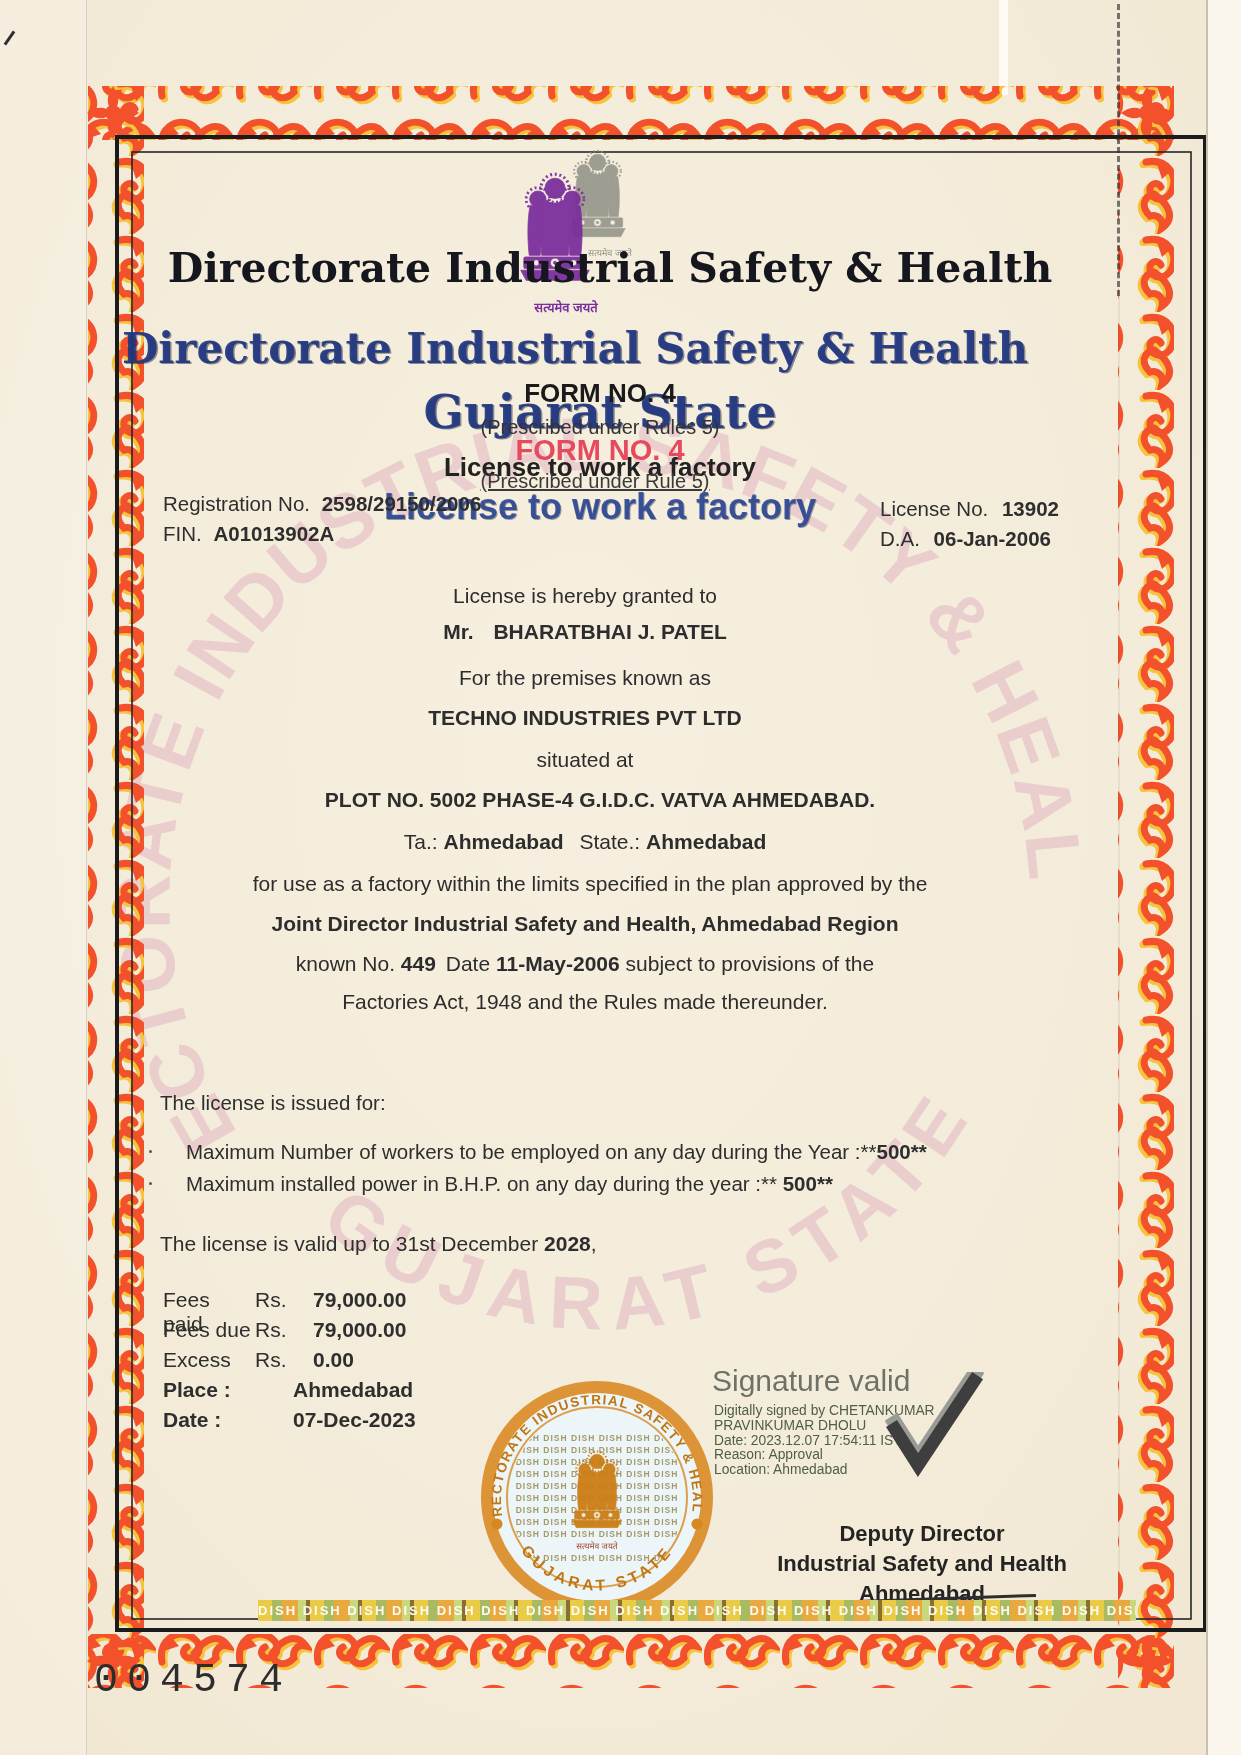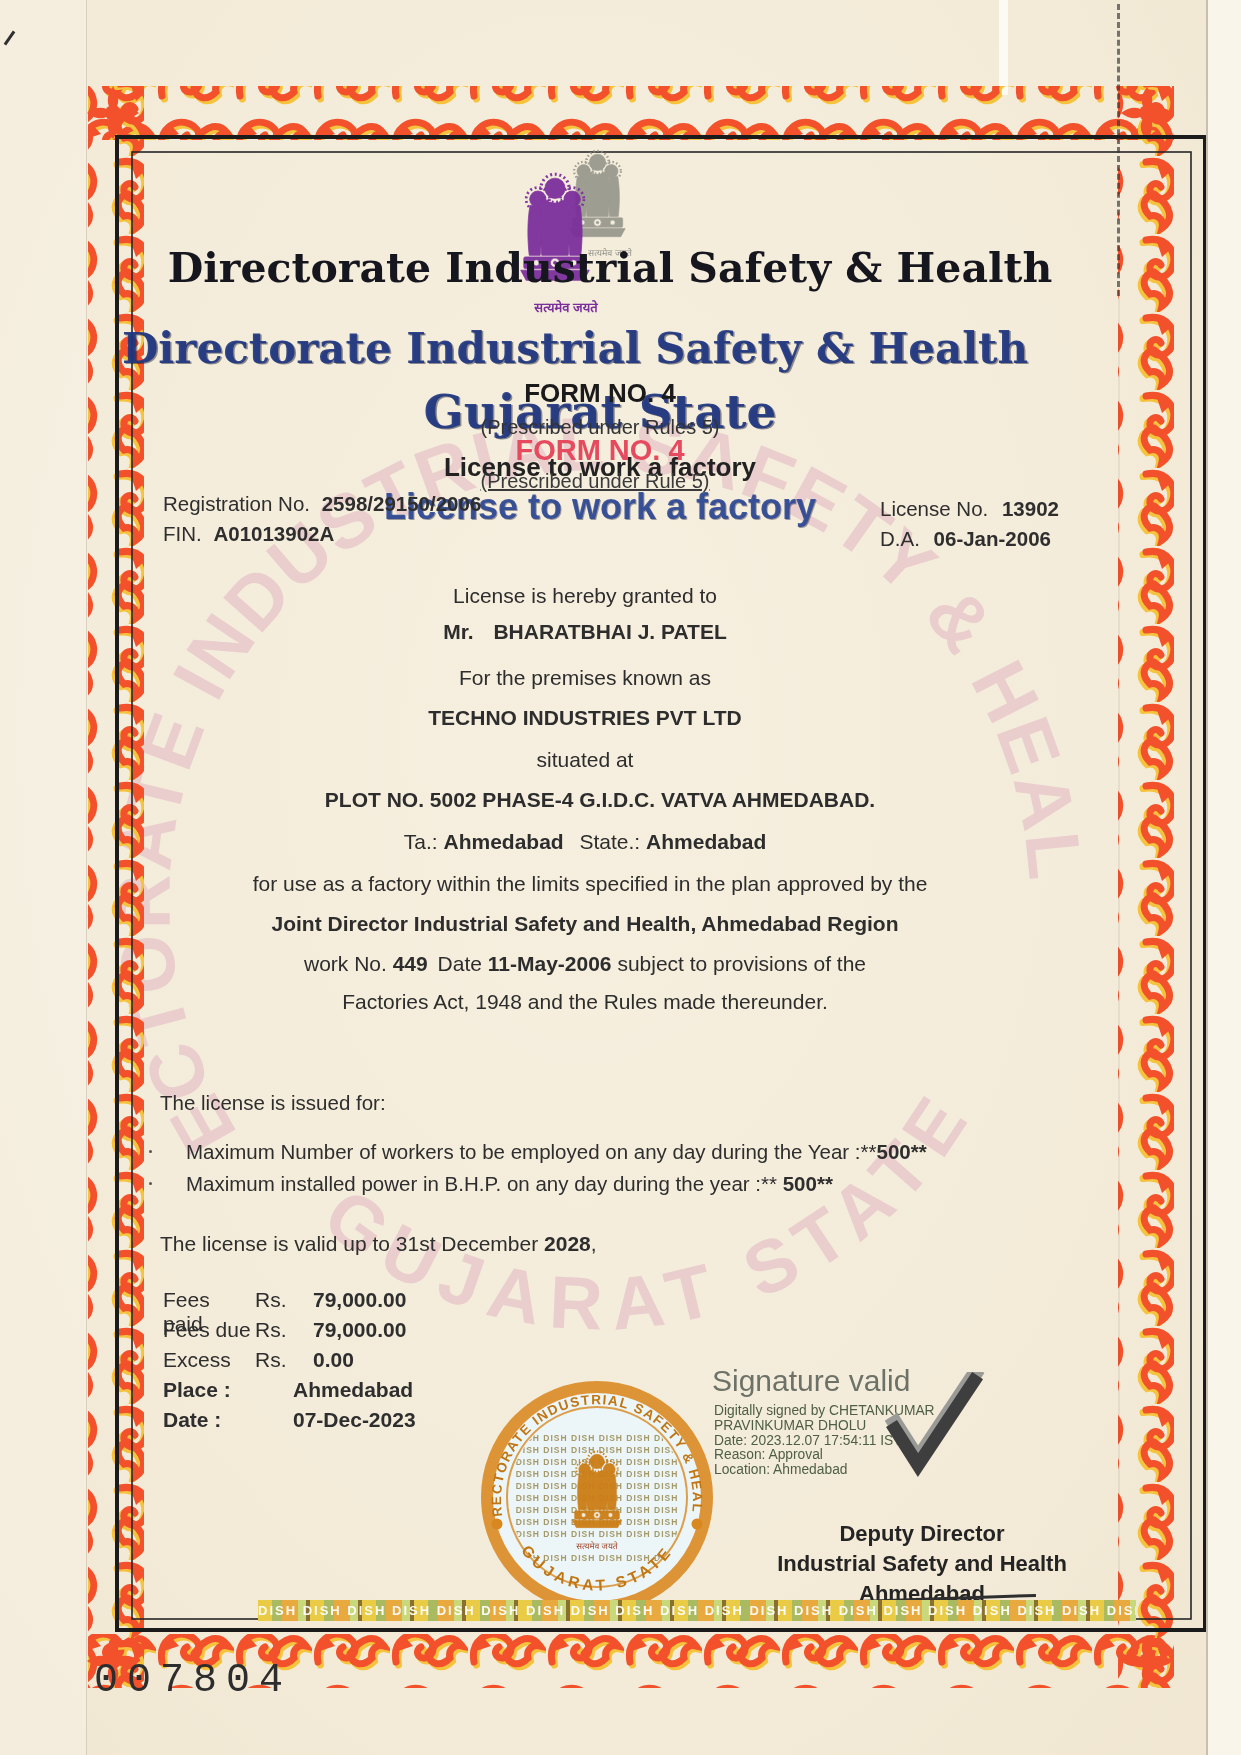--- a/index.html
+++ b/index.html
@@ -158,21 +158,21 @@
   <div class="c bodyline b" style="left:600px;top:788px;">PLOT NO. 5002  PHASE-4  G.I.D.C. VATVA  AHMEDABAD.</div>
   <div class="c bodyline" style="left:585px;top:830px;">
     <span>Ta.:</span>
     <span class="b" style="margin-right:10px;">Ahmedabad</span>
     <span>State.:</span>
     <span class="b">Ahmedabad</span>
   </div>
   <div class="c bodyline" style="left:590px;top:872px;">for use as a factory within the limits specified in the plan approved by the</div>
   <div class="c bodyline b" style="left:585px;top:912px;">Joint Director Industrial Safety and Health, Ahmedabad Region</div>
   <div class="c bodyline" style="left:585px;top:952px;">
-    <span>work No.</span>
+    <span>known No.</span>
     <span class="b">449</span>
     <span style="margin-left:4px;">Date</span>
     <span class="b">11-May-2006</span>
     <span>subject to provisions of the</span>
   </div>
   <div class="c bodyline" style="left:585px;top:990px;">Factories Act, 1948 and the Rules made thereunder.</div>
 
   <div class="abs" style="left:160px;top:1091px;font-size:20.5px;">The license is issued for:</div>
   <div class="abs" style="left:149px;top:1150px;width:3px;height:3px;border-radius:50%;background:#555;"></div>
   <div class="abs nw" style="left:186px;top:1140px;font-size:20.5px;">
@@ -264,17 +264,17 @@
 
   <div class="c b" style="left:922px;top:1521px;font-size:22px;color:#242424;">Deputy Director</div>
   <div class="c b" style="left:922px;top:1551px;font-size:22px;color:#242424;">Industrial Safety and Health</div>
   <div class="c b" style="left:922px;top:1581px;font-size:22px;color:#242424;">Ahmedabad</div>
   <div class="abs" style="left:858px;top:1597px;width:178px;height:2.5px;background:#2e2e2e;transform:rotate(-2deg);"></div>
 
   <div class="striptext">
     <span>DISH DISH DISH DISH DISH DISH DISH DISH DISH DISH DISH DISH DISH DISH DISH DISH DISH DISH DISH DISH</span>
   </div>
 
-  <div class="abs serial" style="left:94px;top:1658px;">007804</div>
+  <div class="abs serial" style="left:94px;top:1658px;">004574</div>
 
   <div class="abs" style="left:1206px;top:0;width:35px;height:1755px;background:#faf5ea;border-left:2px solid #c9bfae;"></div>
 
 </div>
 
 </body></html>

